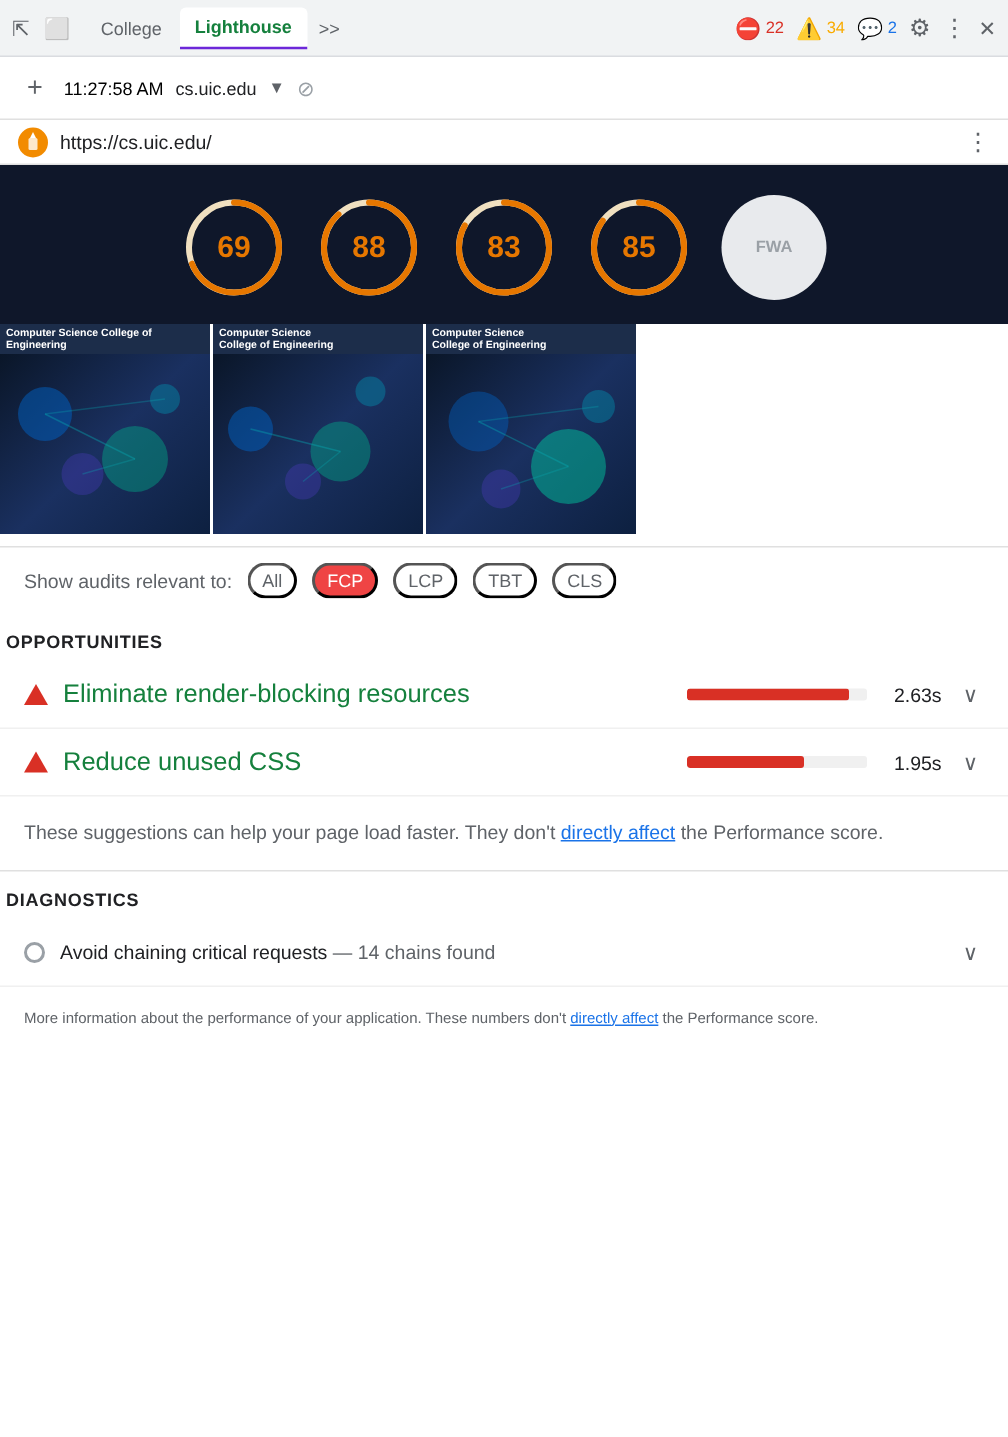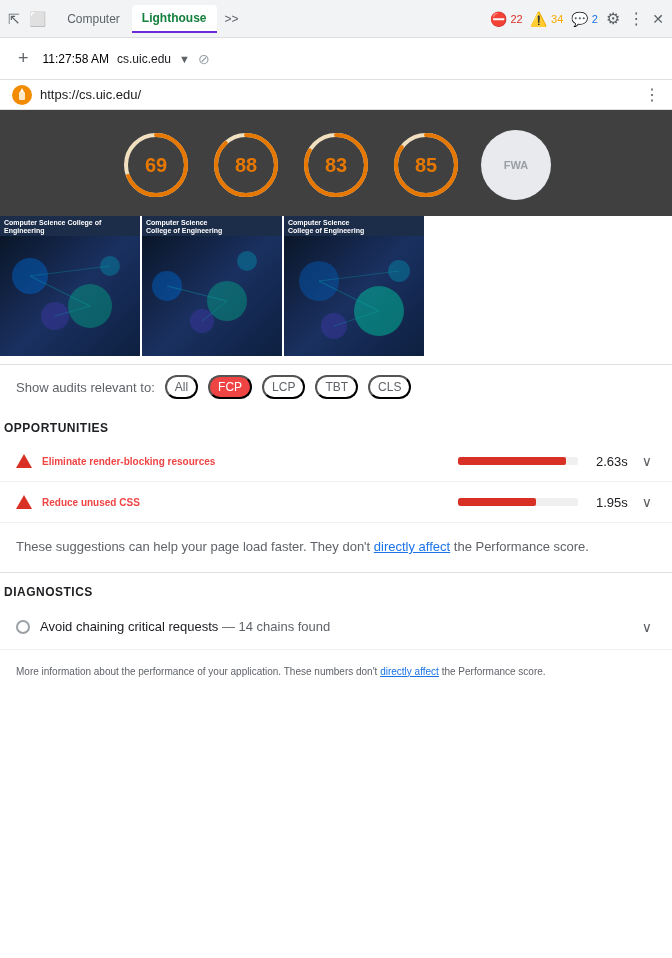--- a/index.html
+++ b/index.html
@@ -130,21 +130,21 @@
       cursor: pointer;
     }
 
     
     .scores-section {
       display: flex;
       justify-content: center;
       align-items: center;
       padding: 20px 0 16px;
       gap: 20px;
-      background: #404040;
+      background: #0f172a;
     }
     .score-circle {
       width: 70px;
       height: 70px;
       position: relative;
       display: flex;
       align-items: center;
       justify-content: center;
     }
     .score-circle svg {
@@ -267,23 +267,22 @@
     }
     .audit-icon-neutral {
       width: 14px;
       height: 14px;
       border-radius: 50%;
       border: 2px solid #9aa0a6;
       flex-shrink: 0;
     }
     .audit-label {
       flex: 1;
-      font-size: 10px;
-      color: #ef4444;
-      font-weight: bold;
+      font-size: 17px;
+      color: #15803d;
     }
     .audit-bar-container {
       width: 120px;
       height: 8px;
       background: #f0f0f0;
       border-radius: 2px;
       overflow: hidden;
     }
     .audit-bar-fill {
       height: 100%;
@@ -342,21 +341,21 @@
     }
   </style>
 </head>
 <body>
 
 <div class="tab-bar">
   <div class="tab-bar-icons">
     <span style="font-size:14px;color:#5f6368;">⇱</span>
     <span style="font-size:14px;color:#5f6368;">⬜</span>
   </div>
-  <div class="tab-item">Computer</div>
+  <div class="tab-item">College</div>
   <div class="tab-item active">Lighthouse</div>
   <div class="tab-more">&gt;&gt;</div>
   <div class="tab-right-icons">
     <div class="badge-error">
       <span style="font-size:14px;">⛔</span>
       <span>22</span>
     </div>
     <div class="badge-warning">
       <span style="font-size:14px;">⚠️</span>
       <span>34</span>

